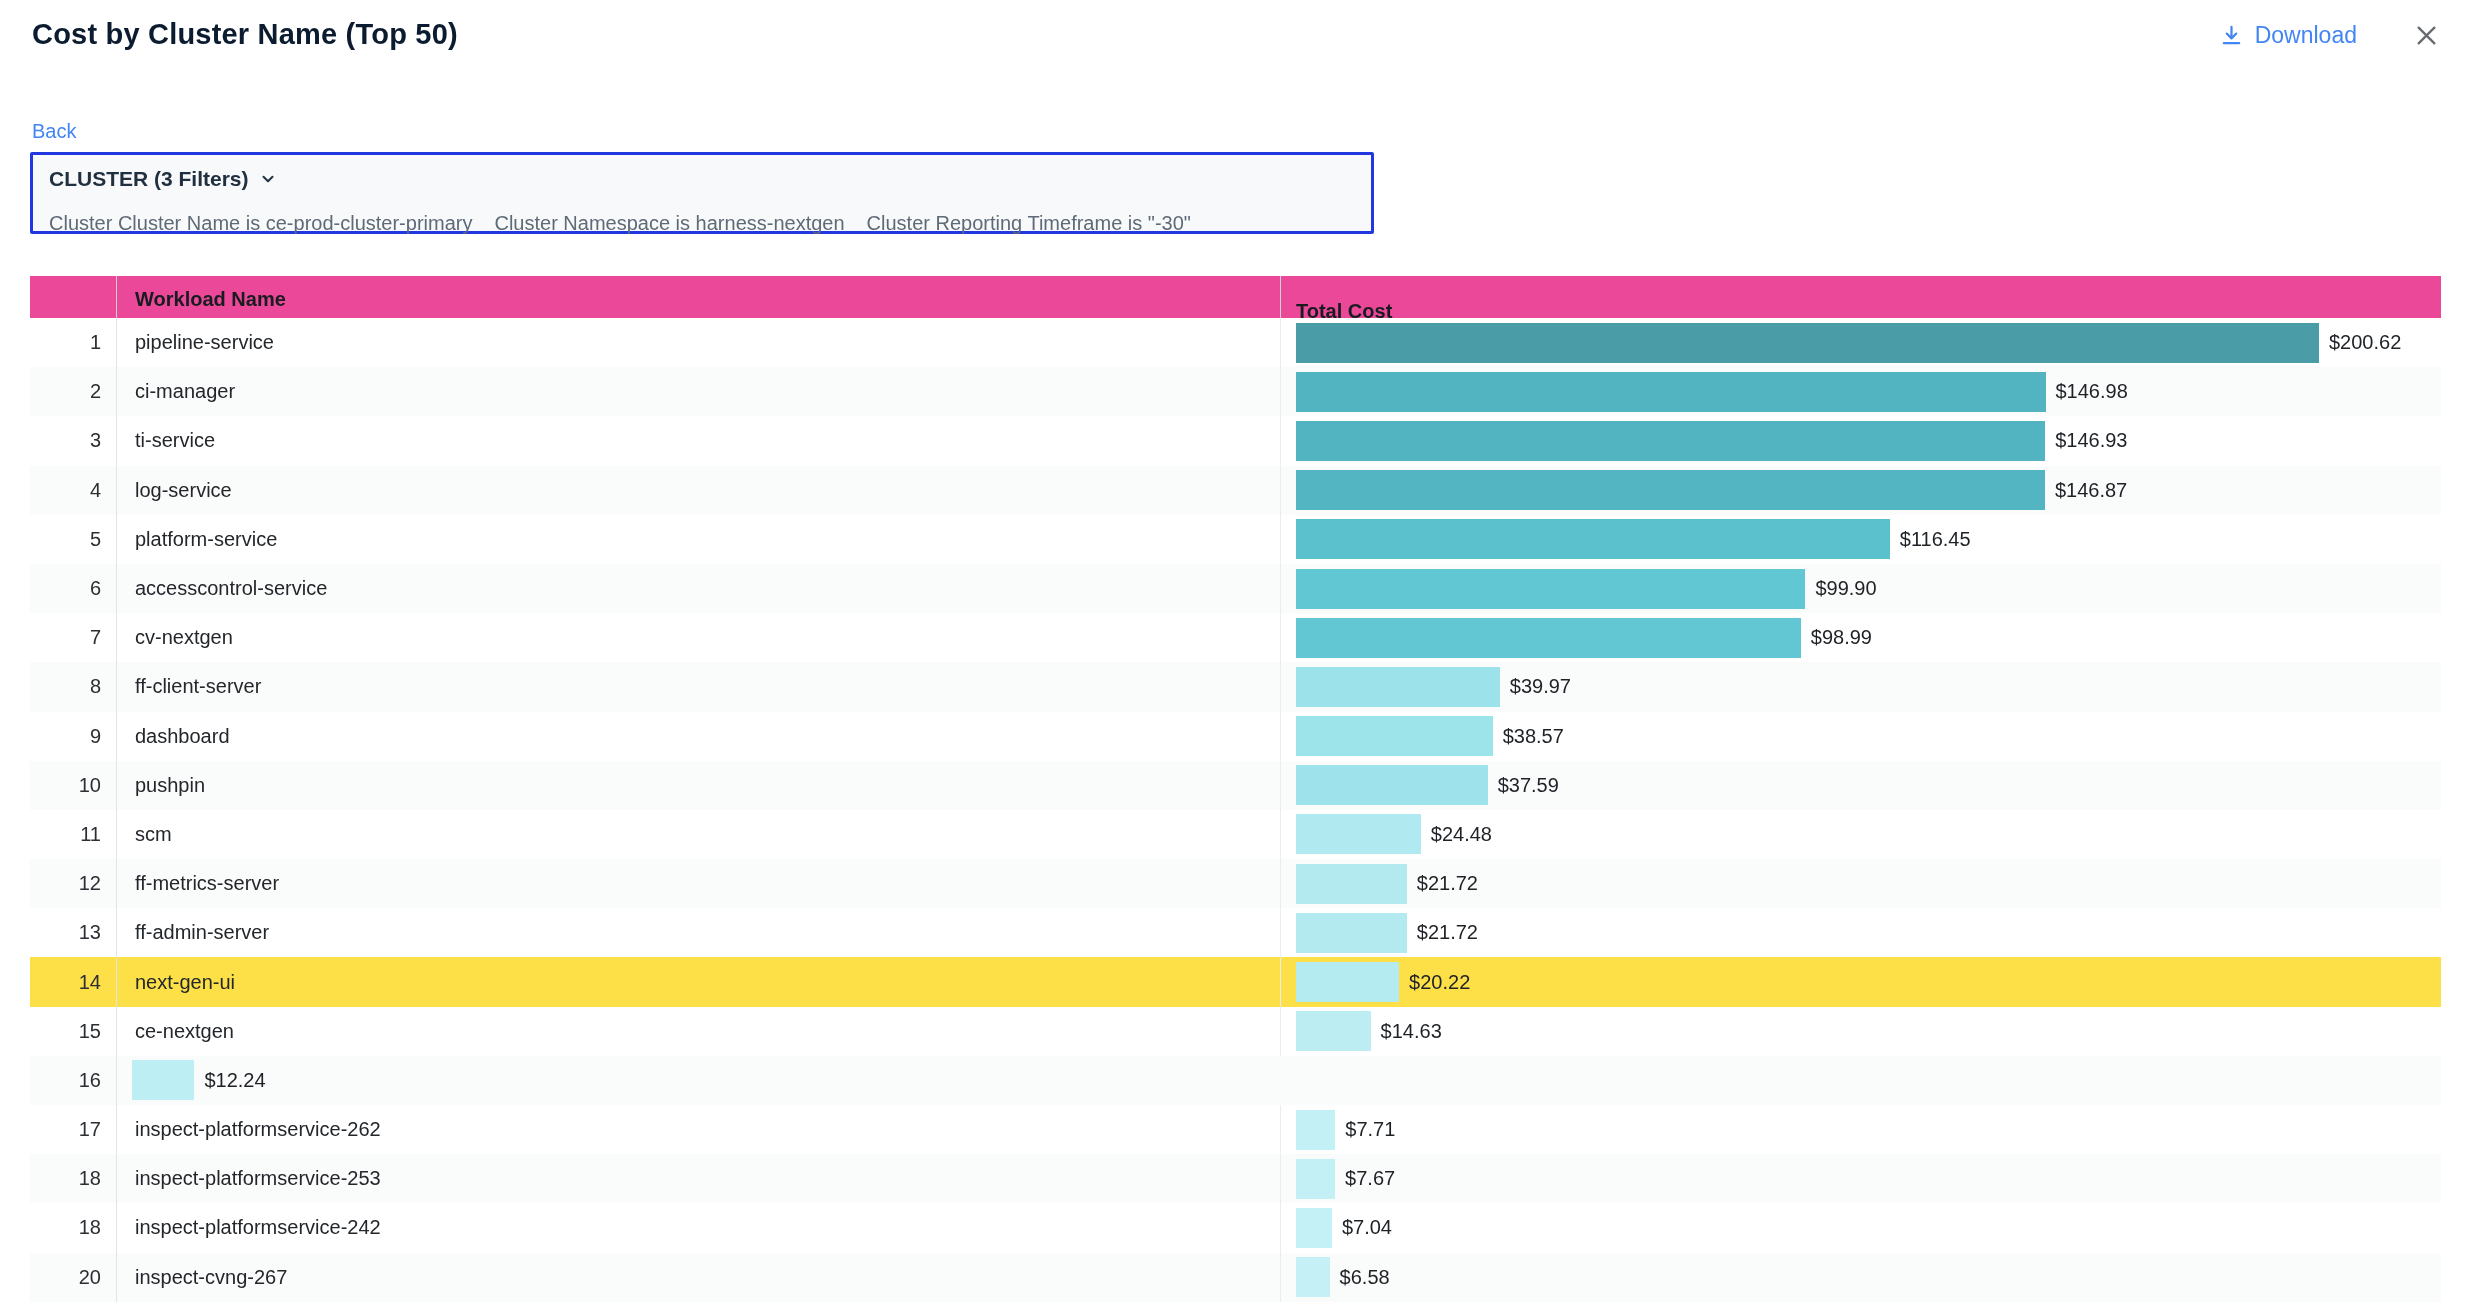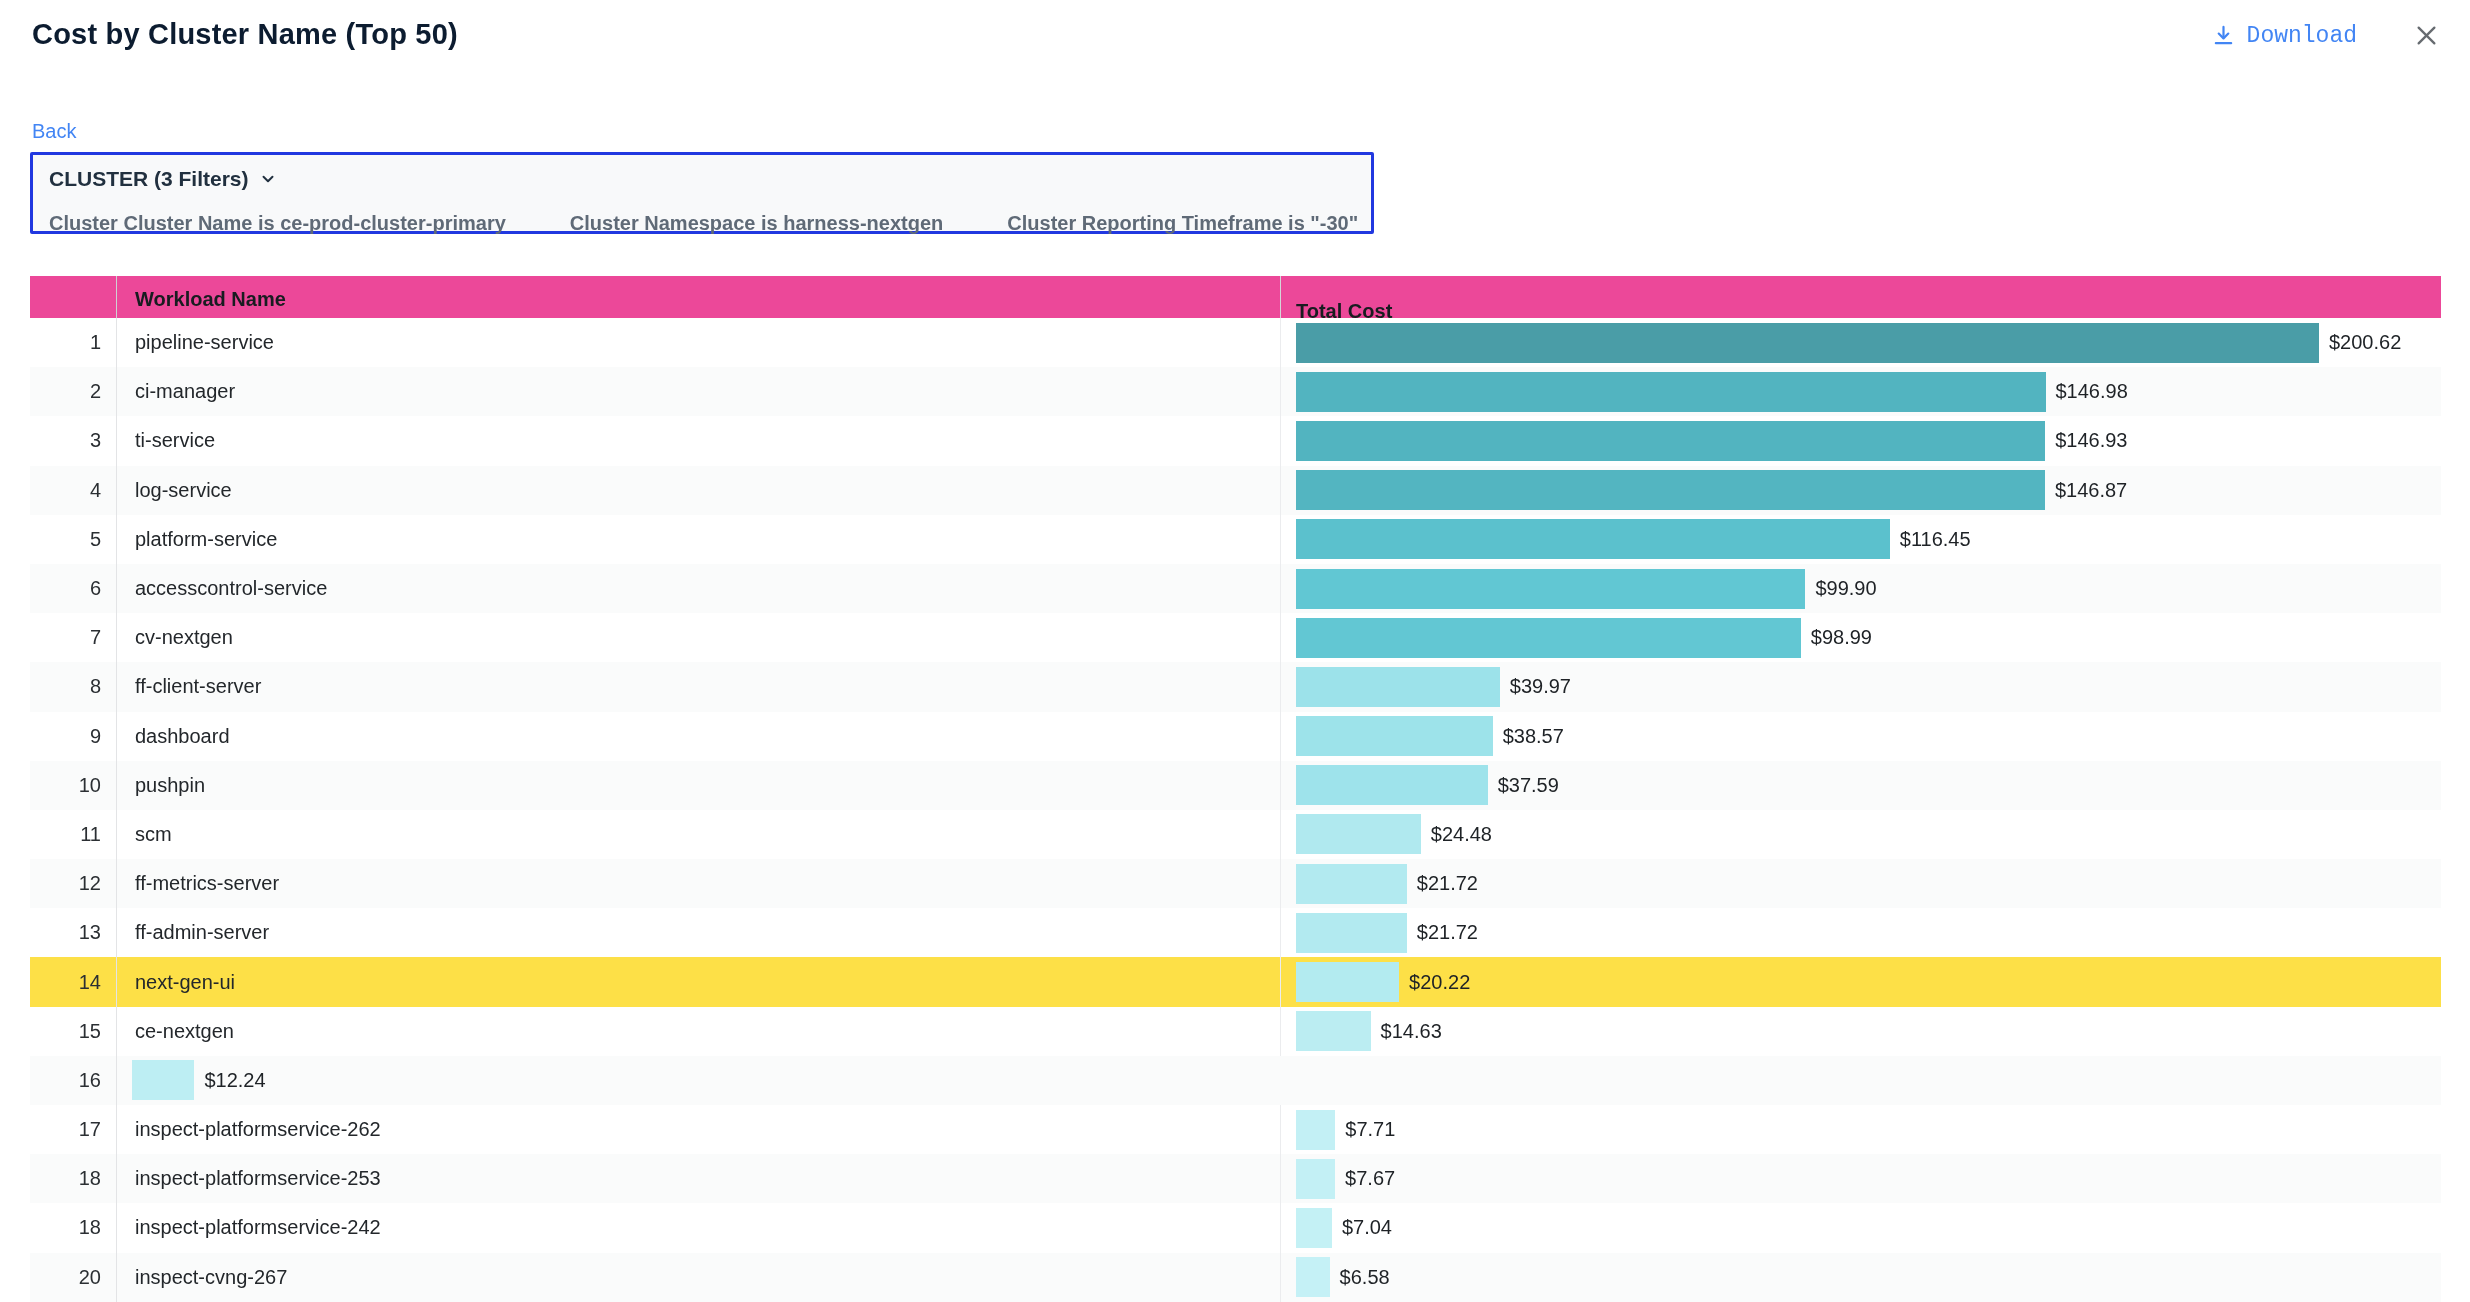--- a/index.html
+++ b/index.html
@@ -6,35 +6,35 @@
   html,body { width:2470px; height:1302px; background:#fff; overflow:hidden;
               font-family:"Liberation Sans", sans-serif; }
   .modal { position:relative; width:2470px; height:1302px; background:#fff; }
 
   
   .top-title { position:absolute; left:32px; top:18px; font-size:29px; font-weight:700;
                color:#0c1c30; letter-spacing:0.2px; }
   .top-actions { position:absolute; right:30px; top:22px; display:flex; align-items:center; gap:56px; }
   .download-btn { display:flex; align-items:center; gap:12px; color:#4285f4; font-size:23px;
                   font-weight:500; cursor:pointer; background:none; border:none;
-                  font-family:Liberation Mono, monospace; }
+                  font-family:Liberation Sans, sans-serif; }
   .close-btn { background:none; border:none; cursor:pointer; line-height:0; }
 
   
   .back-link { position:absolute; left:32px; top:120px; color:#4285f4; font-size:20px;
                text-decoration:none; cursor:pointer; }
 
   
   .filter-panel { position:absolute; left:30px; top:152px; width:1344px; height:82px;
                   background:#f8f9fa; border:3px solid #2138e0; border-radius:2px;
                   padding:12px 16px 0 16px; }
   .filter-head { display:flex; align-items:center; gap:10px; color:#21303f;
                  font-size:21px; font-weight:700; cursor:pointer; }
-  .filter-conditions { margin-top:21px; display:flex; gap:64px; color:#5f6a77;
-                       font-size:20px; font-weight:700; white-space:nowrap; }
+  .filter-conditions { margin-top:21px; display:flex; gap:22px; color:#5f6a77;
+                       font-size:20px; font-weight:400; white-space:nowrap; }
 
   
   .cost-table { position:absolute; left:30px; top:276px; width:2411px; }
   .thead { display:grid; grid-template-columns:87px 1164px 1fr; height:42px;
            background:#ec4899; align-items:center; }
   .thead .h-blank { height:100%; border-right:1px solid #cfd0d3; }
   .thead .h-name { padding-left:18px; font-size:20px; font-weight:700; color:#181c20;
                    height:100%; display:flex; align-items:center; border-right:1px solid #d4d5d8; }
   .thead .h-cost { padding-left:15px; font-size:20px; font-weight:700; color:#181c20;
                    height:100%; display:flex; align-items:center;margin-top:24px; }

